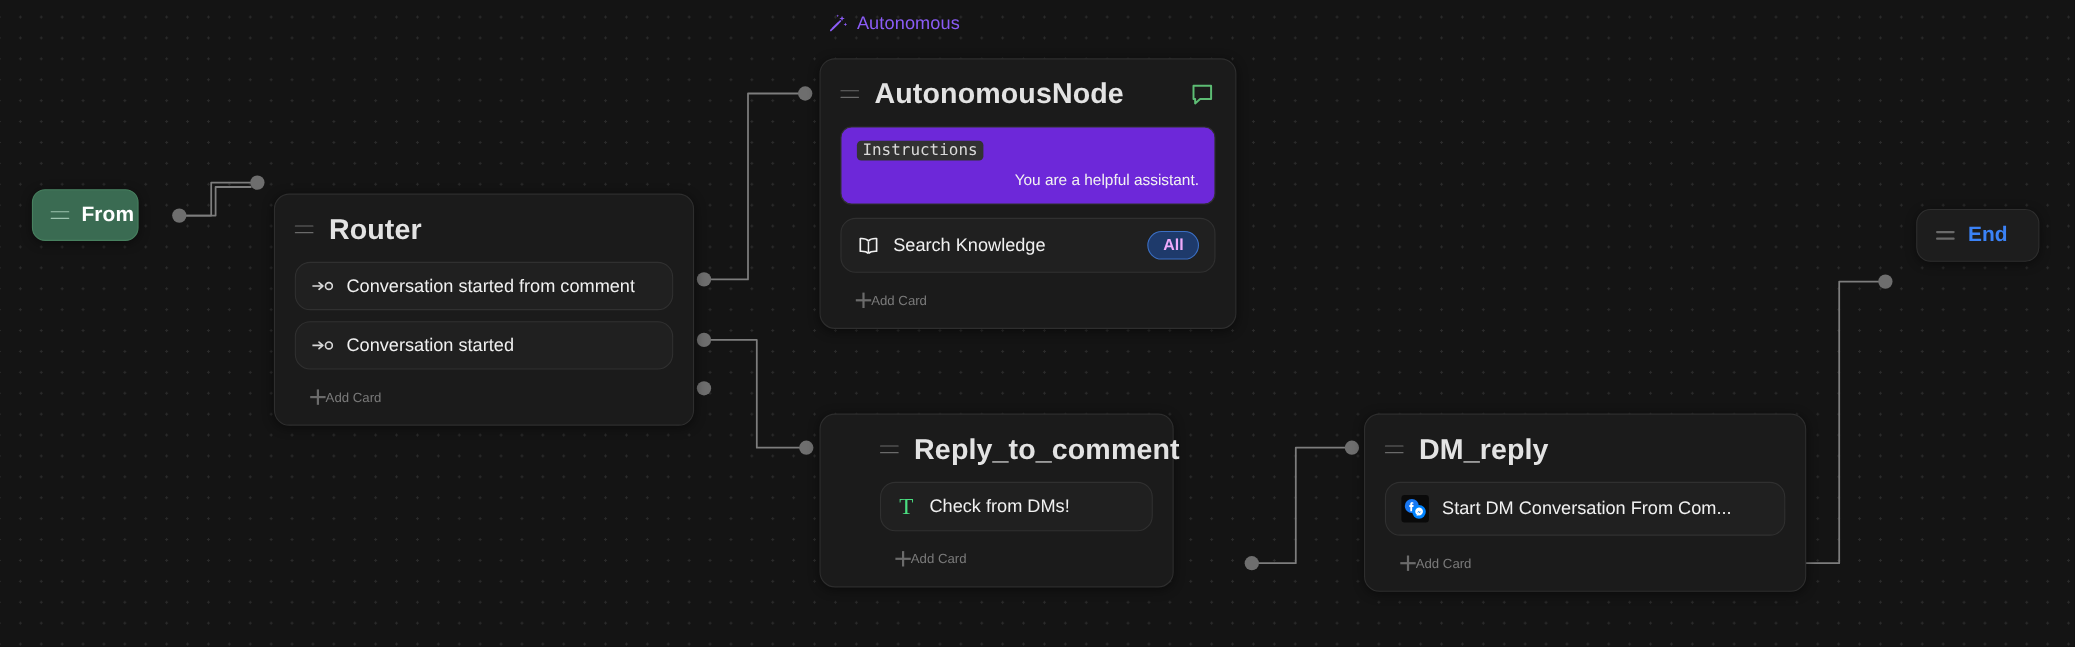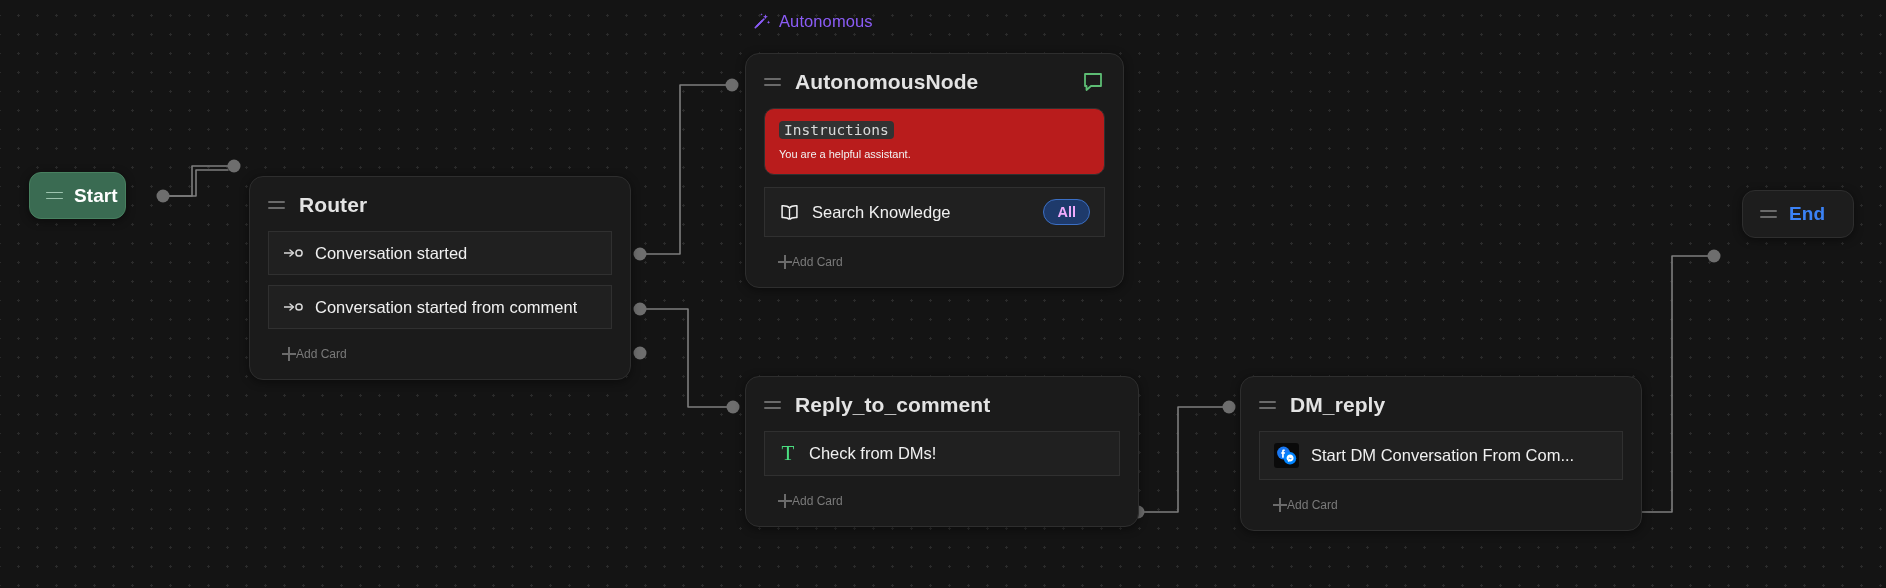--- a/index.html
+++ b/index.html
@@ -53,21 +53,21 @@
     box-shadow: 0 2px 10px rgba(0,0,0,0.45);
   }
 
   .node-header {
     display: flex;
     align-items: center;
     gap: 14px;
     padding: 16px 18px 10px 18px;
   }
   .node-title {
-    font-size: 21px;
+    font-size: 26px;
     font-weight: bold;
     color: #e3e3e3;
     letter-spacing: 0.1px;
     white-space: nowrap;
   }
 
   
   .handle-icon {
     width: 17px;
     height: 12px;
@@ -87,21 +87,21 @@
 
   .node-body { padding: 4px 18px 14px 18px; }
 
   
   .card {
     display: flex;
     align-items: center;
     gap: 12px;
     background: #202020;
     border: 1px solid #303030;
-    border-radius: 0;
+    border-radius: 14px;
     padding: 11px 14px;
     margin-bottom: 10px;
     min-height: 44px;
   }
   .card-label {
     font-size: 16.5px;
     color: #f0f0f0;
     white-space: nowrap;
     overflow: hidden;
     text-overflow: ellipsis;
@@ -182,39 +182,40 @@
   #autonomous-node {
     left: 745px; top: 53px;
     width: 379px;
   }
   .chat-icon { width: 24px; height: 24px; display: block; }
   #autonomous-node .node-header { justify-content: space-between; }
   .header-left { display: flex; align-items: center; gap: 14px; }
 
   
   .instruction-card {
-    background: #b91c1c;
+    background: #6d28d9;
     border: 1px solid #303030;
     border-radius: 10px;
     padding: 12px 14px 14px 14px;
     margin-bottom: 12px;
   }
   .instruction-badge {
     display: inline-block;
     font-family: "DejaVu Sans Mono", "Liberation Mono", monospace;
     font-size: 14.5px;
     color: #d9d9d9;
     background: #323232;
     border-radius: 4px;
     padding: 1px 5px;
     margin-bottom: 9px;
   }
   .instruction-text {
-    font-size: 11px;
+    font-size: 14px;
     color: #f2f2f2;
+    text-align: right;
   }
 
   .book-icon { width: 21px; height: 19px; flex: 0 0 auto; display: block; }
   .text-icon {
     width: 18px; flex: 0 0 auto;
     font-family: "Liberation Serif", serif;
     font-size: 21px;
     color: #4ade80;
     line-height: 1;
     text-align: center;
@@ -238,21 +239,22 @@
     border-radius: 999px;
     padding: 4px 13px;
   }
 
   
   .branch-icon { width: 20px; height: 14px; flex: 0 0 auto; display: block; }
 
   
   #reply-node {
     left: 745px; top: 376px;
-    width: 394px;
+    width: 322px;
+    padding-left: 36px;
   }
   #dm-node {
     left: 1240px; top: 376px;
     width: 402px;
   }
 </style>
 </head>
 <body>
 
 <div id="canvas">
@@ -278,46 +280,46 @@
     <circle class="port-dot" cx="732" cy="85" r="6.5"></circle>
     <circle class="port-dot" cx="733" cy="407" r="6.5"></circle>
     <circle class="port-dot" cx="1138" cy="512" r="6.5"></circle>
     <circle class="port-dot" cx="1229" cy="407" r="6.5"></circle>
     <circle class="port-dot" cx="1632" cy="512" r="6.5"></circle>
     <circle class="port-dot" cx="1714" cy="256" r="6.5"></circle>
   </svg>
 
   <div class="node" id="start-node">
     <span class="handle-icon"></span>
-    <span class="node-title">Start</span>
+    <span class="node-title">From</span>
   </div>
 
   <div class="node" id="router-node">
     <div class="node-header">
       <span class="handle-icon"></span>
       <span class="node-title">Router</span>
     </div>
     <div class="node-body">
+
+      <div class="card">
+        <svg class="branch-icon" viewBox="0 0 20 14">
+          <path d="M1 7 H10" stroke="#d8d8d8" stroke-width="1.5" fill="none"></path>
+          <path d="M7 4 L10.5 7 L7 10" stroke="#d8d8d8" stroke-width="1.5" fill="none" stroke-linecap="round" stroke-linejoin="round"></path>
+          <circle cx="16" cy="7" r="3.1" stroke="#d8d8d8" stroke-width="1.5" fill="none"></circle>
+        </svg>
+        <span class="card-label">Conversation started from comment</span>
+      </div>
 
       <div class="card">
         <svg class="branch-icon" viewBox="0 0 20 14">
           <path d="M1 7 H10" stroke="#d8d8d8" stroke-width="1.5" fill="none"></path>
           <path d="M7 4 L10.5 7 L7 10" stroke="#d8d8d8" stroke-width="1.5" fill="none" stroke-linecap="round" stroke-linejoin="round"></path>
           <circle cx="16" cy="7" r="3.1" stroke="#d8d8d8" stroke-width="1.5" fill="none"></circle>
         </svg>
         <span class="card-label">Conversation started</span>
-      </div>
-
-      <div class="card">
-        <svg class="branch-icon" viewBox="0 0 20 14">
-          <path d="M1 7 H10" stroke="#d8d8d8" stroke-width="1.5" fill="none"></path>
-          <path d="M7 4 L10.5 7 L7 10" stroke="#d8d8d8" stroke-width="1.5" fill="none" stroke-linecap="round" stroke-linejoin="round"></path>
-          <circle cx="16" cy="7" r="3.1" stroke="#d8d8d8" stroke-width="1.5" fill="none"></circle>
-        </svg>
-        <span class="card-label">Conversation started from comment</span>
       </div>
 
       <div class="add-card">
         <span class="plus-icon"></span>
         <span>Add Card</span>
       </div>
     </div>
   </div>
 
   <div id="autonomous-label">

